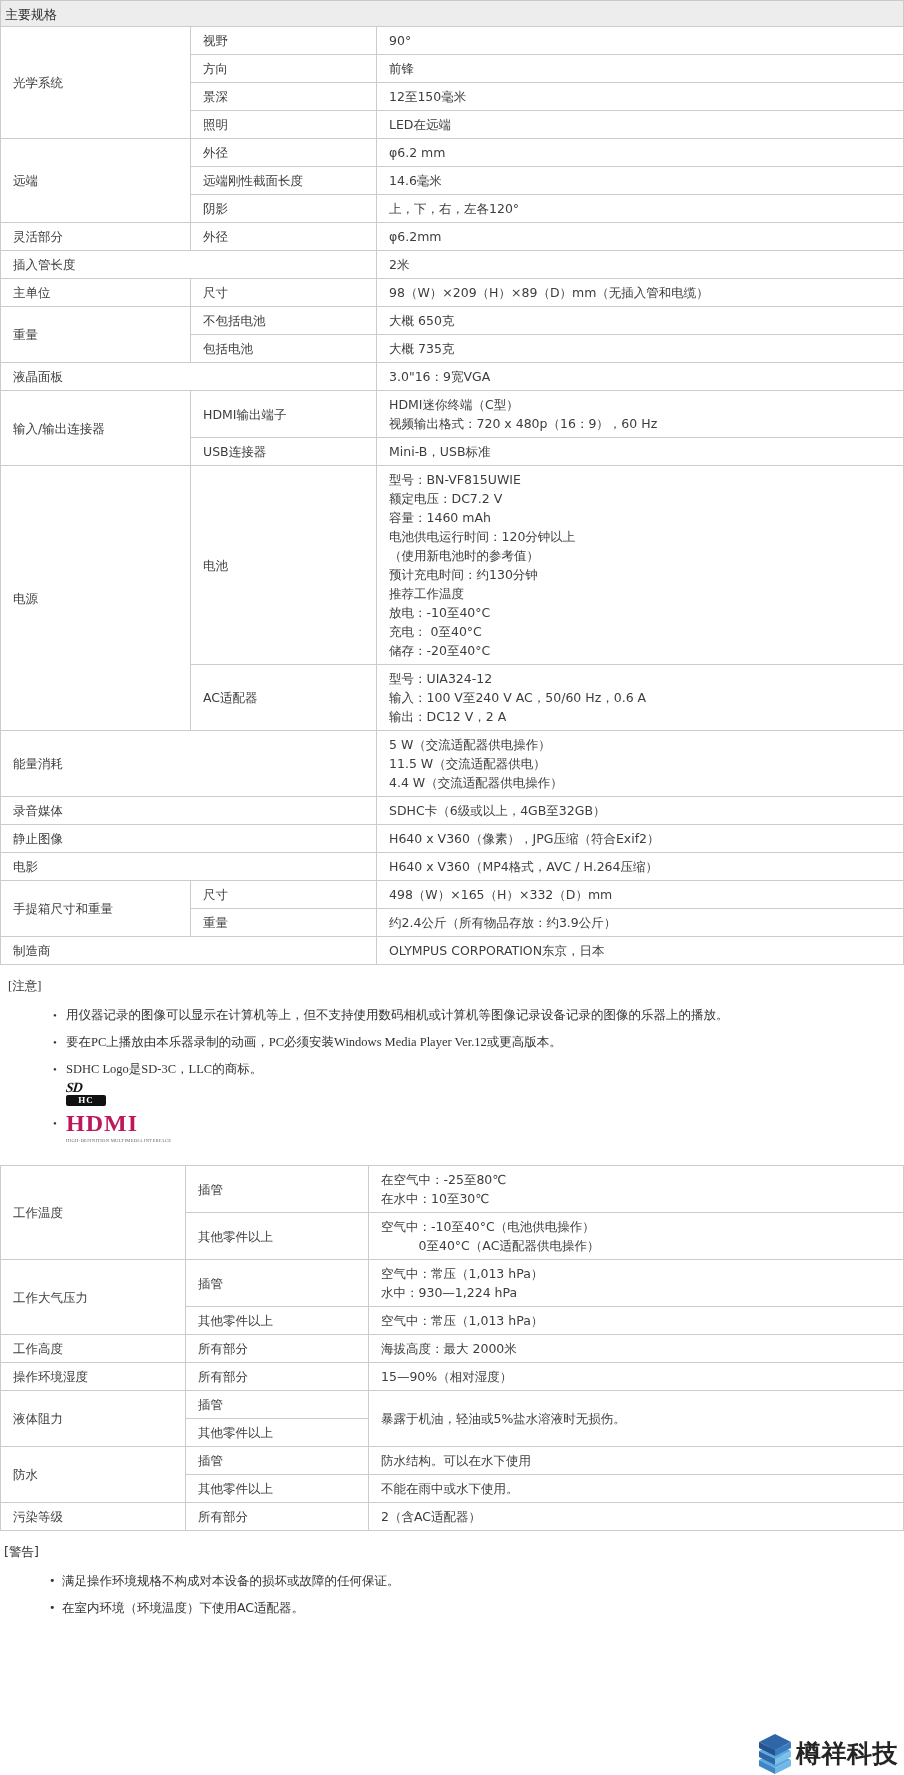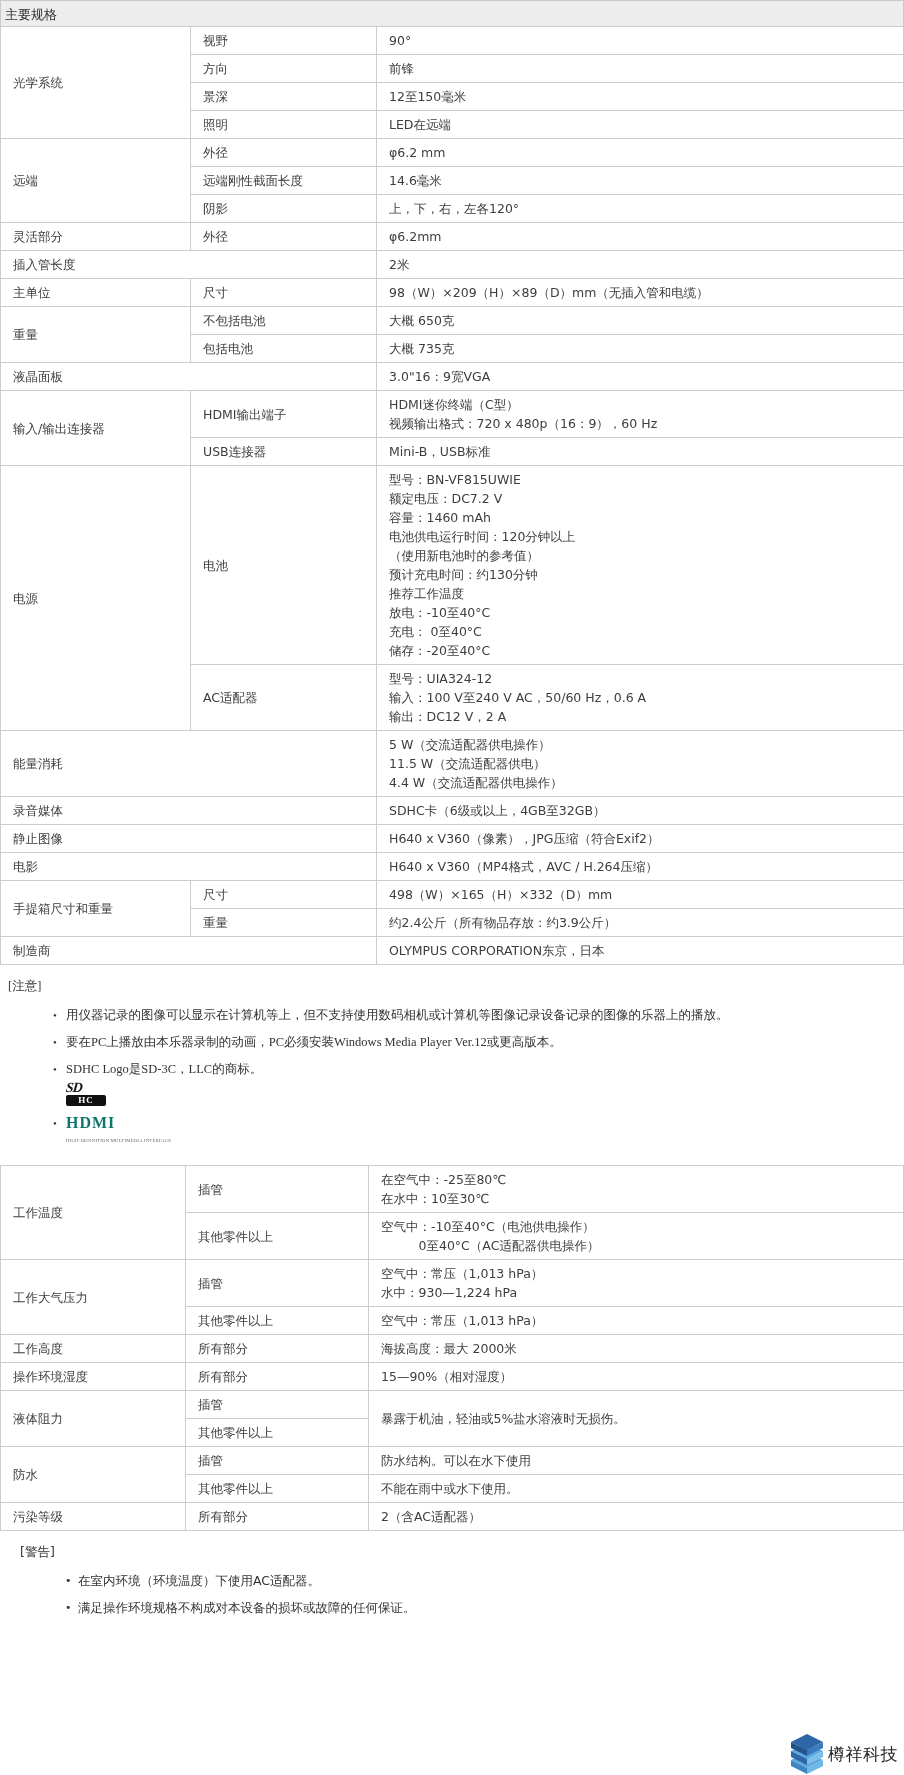--- a/index.html
+++ b/index.html
@@ -49,36 +49,36 @@
   }
   .sdhc-bottom {
     background:#111; color:#fff; font-weight:bold; font-size:9px;
     width:40px; line-height:11px; text-align:center; border-radius:2px;
     margin-top:1px; letter-spacing:1px;
   }
 
   
   .hdmi-logo { margin:4px 0 2px 0; }
   .hdmi-text {
-    font-weight:bold; font-size:16px; line-height:20px; color:#0f766e;
+    font-weight:bold; font-size:24px; line-height:20px; color:#be185d;
     letter-spacing:1px;
   }
   .hdmi-sub {
     font-size:6px; color:#666; letter-spacing:0.3px;
     transform:scale(0.78); transform-origin:left top; white-space:nowrap;
   }
 
-  .warnings-block { padding:10px 8px 0 20px; font-size:12.5px; color:#333; }
+  .warnings-block { padding:10px 8px 0 4px; font-size:12.5px; color:#333; }
 
   .footer-logo {
     position:absolute; right:6px; bottom:0;
     display:flex; align-items:center; gap:1px;
   }
   .footer-logo .company-text {
-    font-size:17px; font-weight:normal; color:#242424; letter-spacing:0.5px;
+    font-size:25px; font-weight:bold; color:#242424; letter-spacing:0.5px;
     line-height:40px;
   }
 </style>
 </head>
 <body>
 
 <div class="page">
 
   <div class="section-bar">
     <span>主要规格</span>
@@ -293,22 +293,22 @@
           <td class="c1">污染等级</td>
           <td class="c2">所有部分</td>
           <td class="c3">2（含AC适配器）</td>
         </tr>
       </tbody>
   </table>
 
   <div class="warnings-block">
     <div class="notes-title">[警告]</div>
     <ul class="note-list">
+      <li><span>满足操作环境规格不构成对本设备的损坏或故障的任何保证。</span></li>
       <li><span>在室内环境（环境温度）下使用AC适配器。</span></li>
-      <li><span>满足操作环境规格不构成对本设备的损坏或故障的任何保证。</span></li>
     </ul>
   </div>
 
   <div class="footer-logo">
     <svg width="40" height="42" viewBox="0 0 40 42">
 
       <polygon points="20,19 36,27 20,35 4,27" fill="#5ba9de"></polygon>
       <polygon points="4,27 20,35 20,41 4,33" fill="#3f85c4"></polygon>
       <polygon points="20,35 36,27 36,33 20,41" fill="#6fb7e6"></polygon>
 

